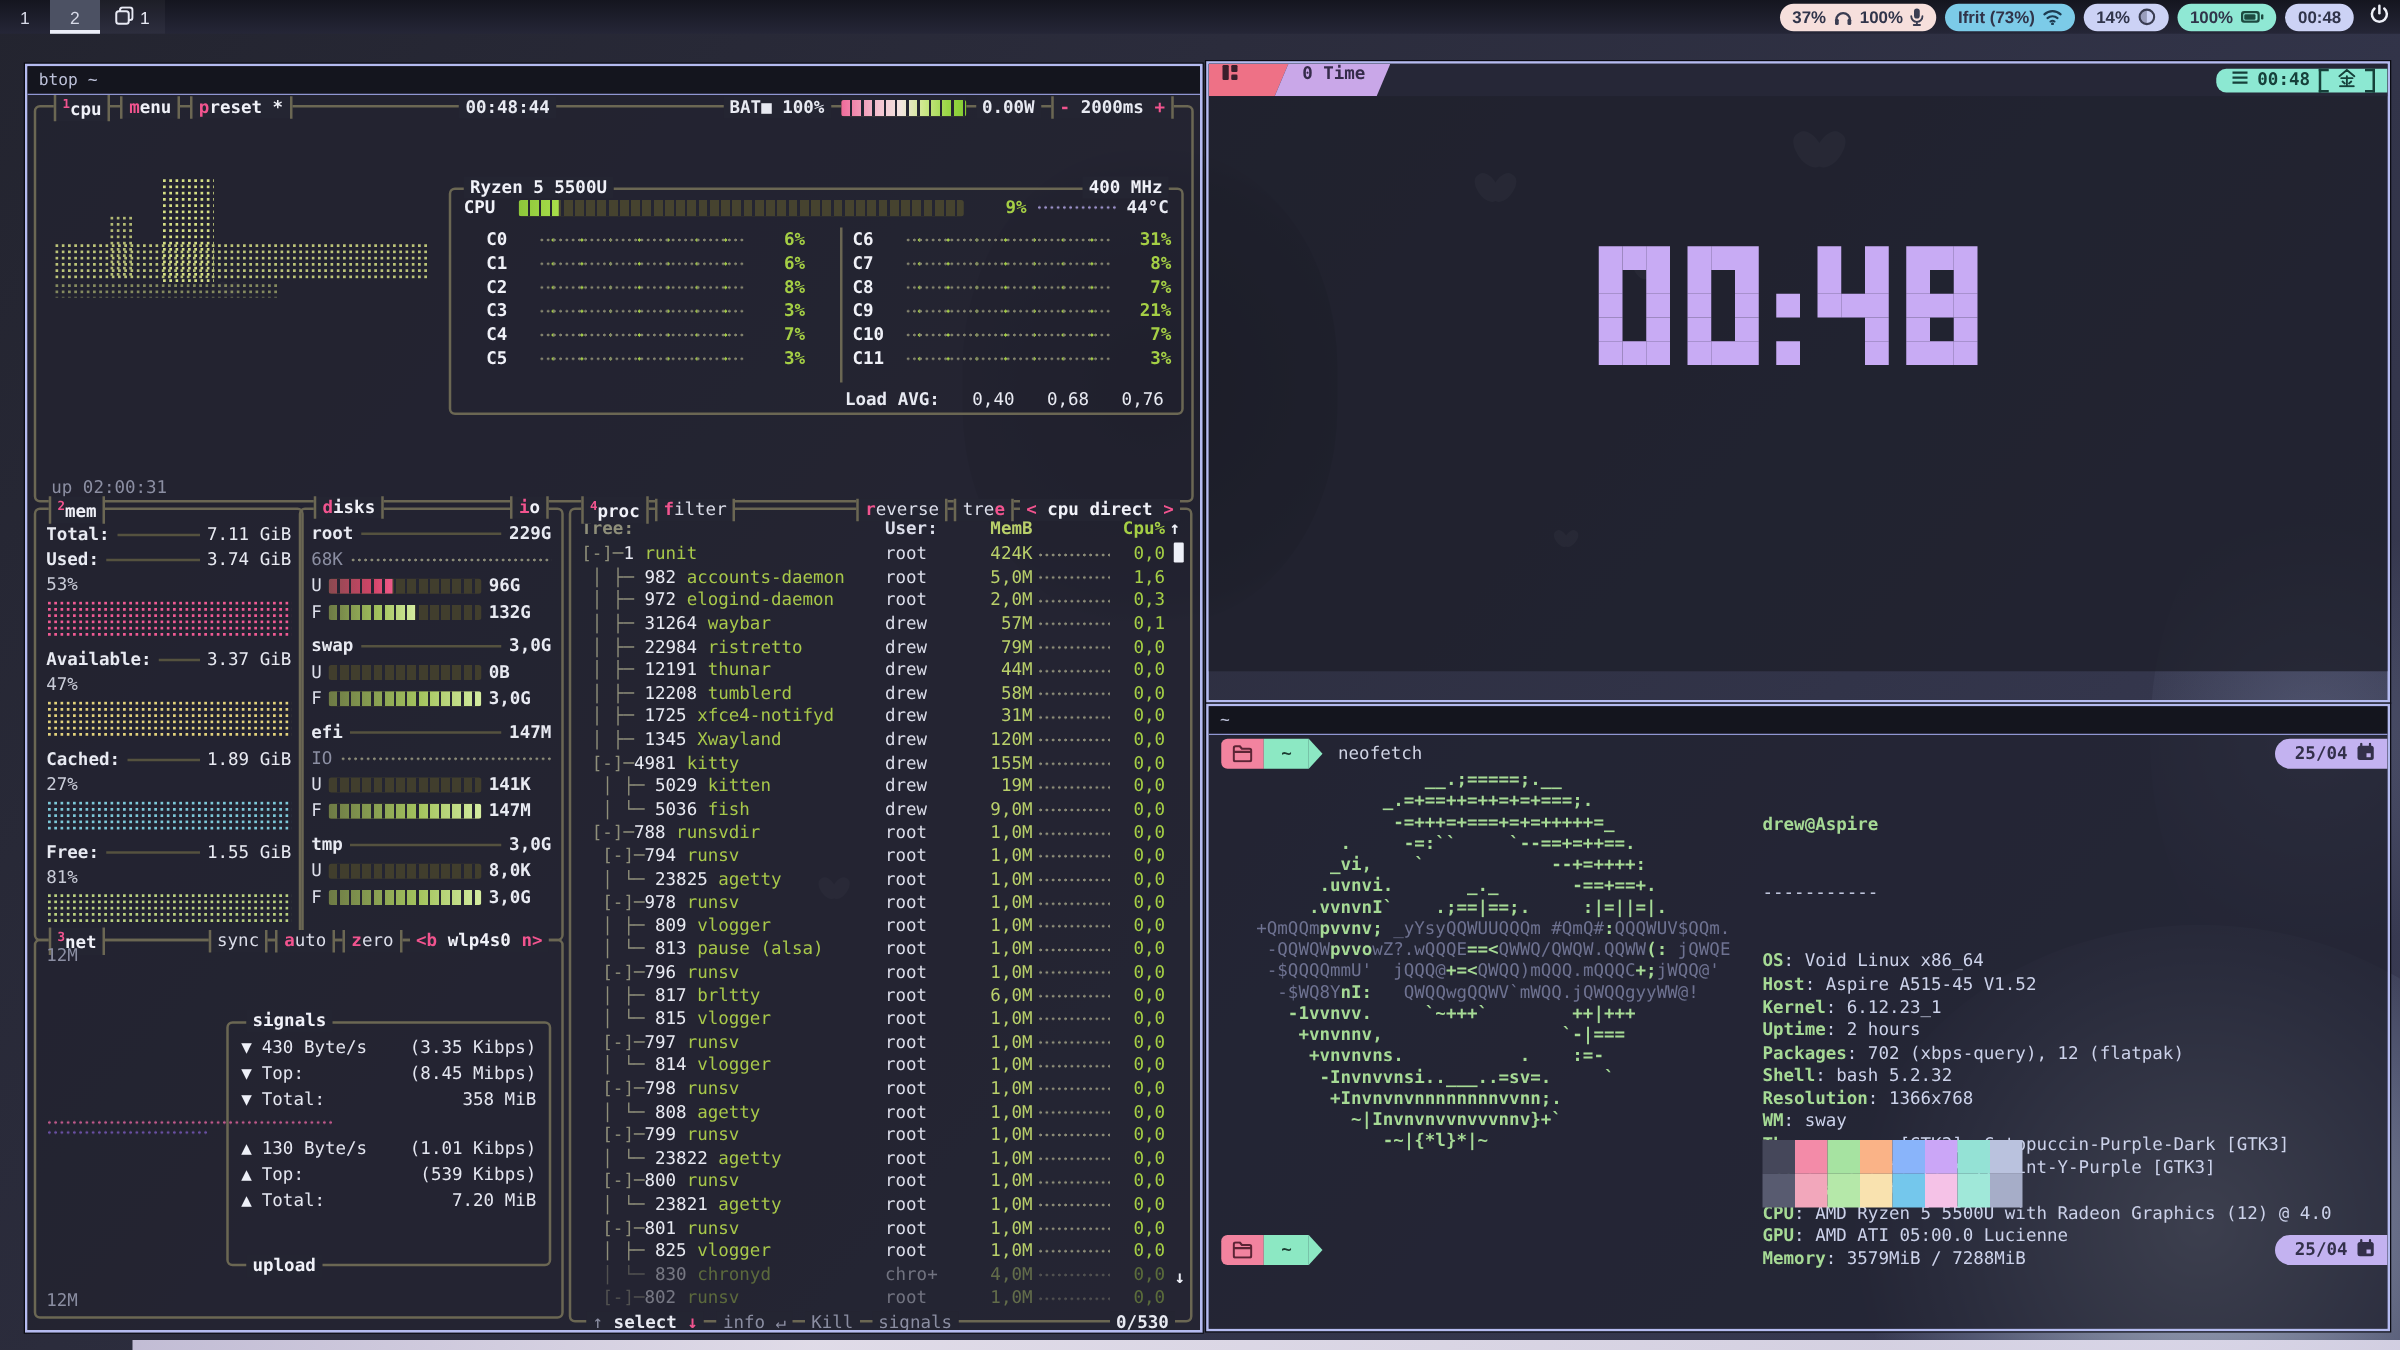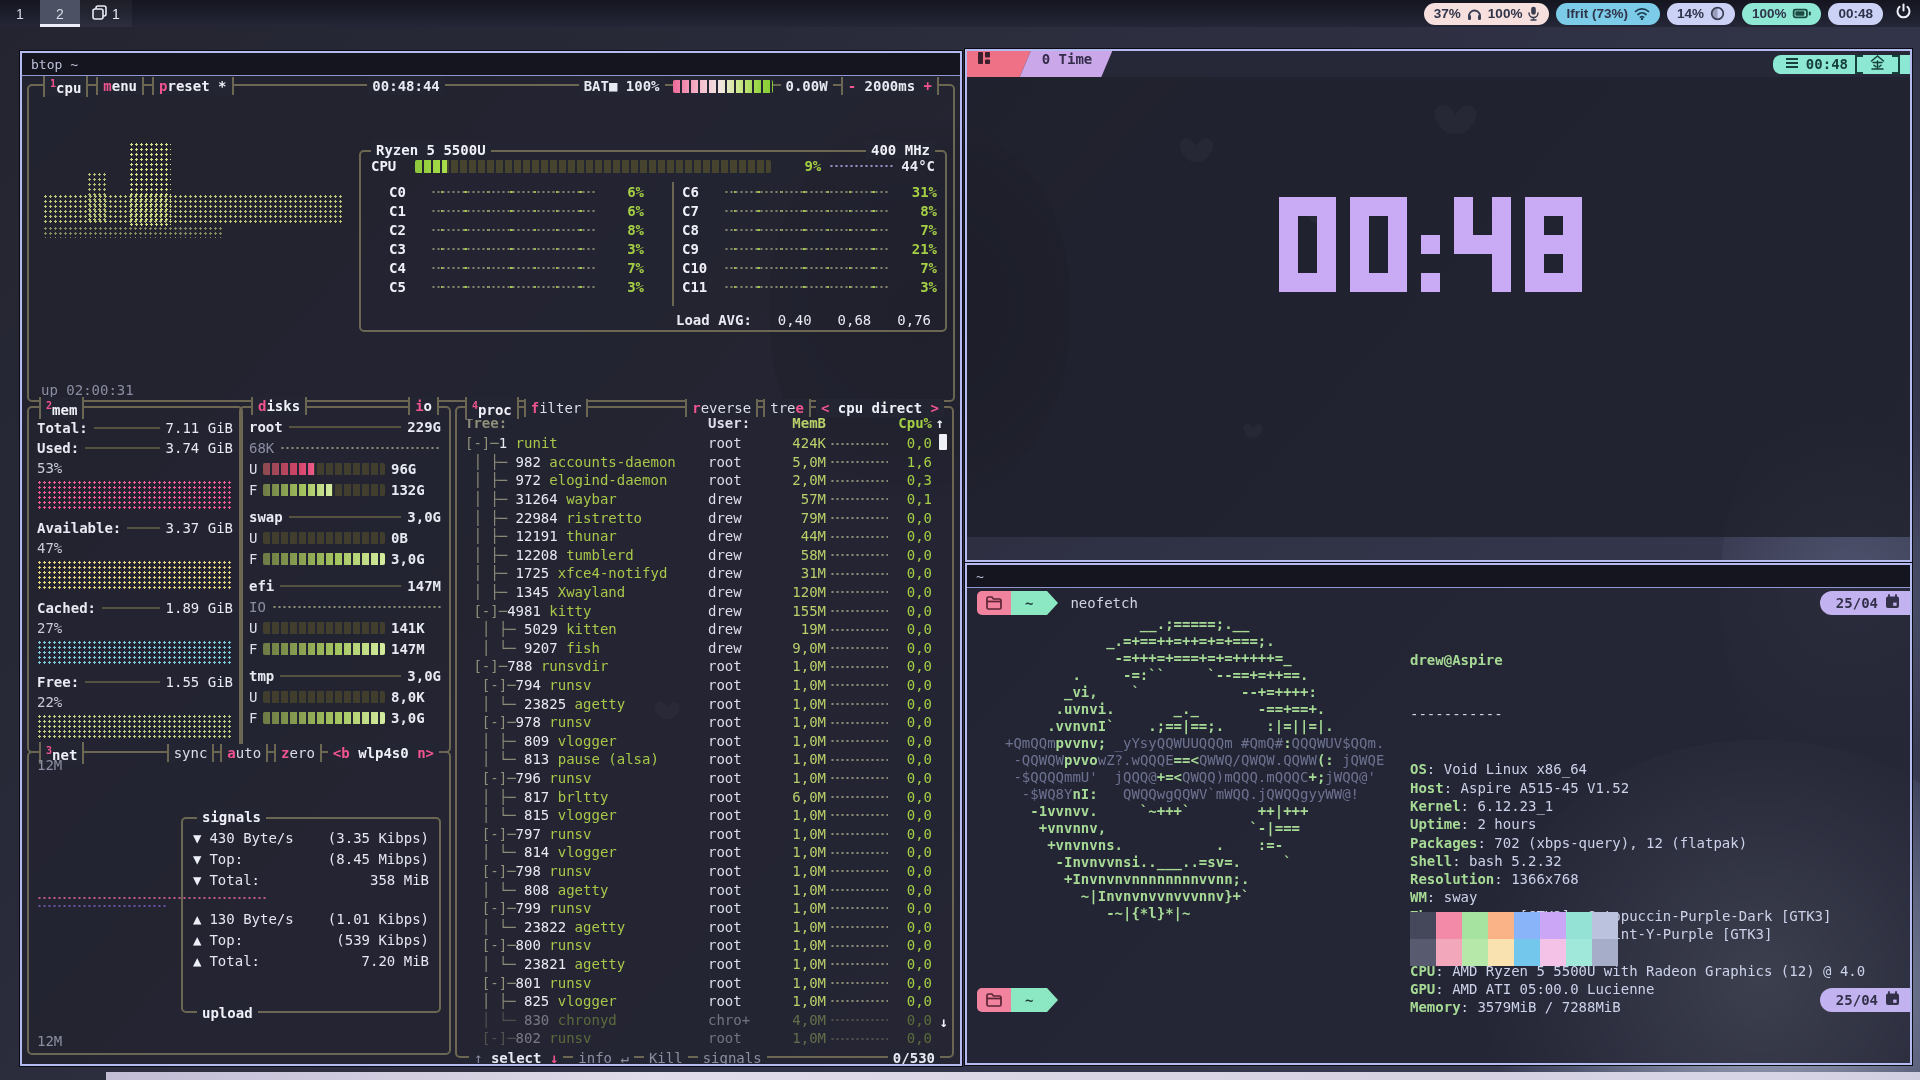--- a/index.html
+++ b/index.html
@@ -380,21 +380,21 @@
               <span class="mline"></span>
               <span style="color:#e8eaf2;">1.89 GiB</span>
             </div>
             <div class="mrow" style="color:#c9ccd8;">27%</div>
             <div class="mdots dotgrid" style="--dc:#7cc8d8;height:24px;"></div>
             <div class="mrow">
      <span class="wht">Free:</span>
               <span class="mline"></span>
               <span style="color:#e8eaf2;">1.55 GiB</span>
             </div>
-            <div class="mrow" style="color:#c9ccd8;">22%</div>
+            <div class="mrow" style="color:#c9ccd8;">81%</div>
             <div class="mdots dotgrid" style="--dc:#b9cf7f;height:24px;"></div>
           </div>
       </div>
 
       <div class="bbox" style="left:217px;top:330px;width:208px;height:343px;">
         <div class="chiprow" style="padding:0 10px;">
           <span class="chip brk"><span class="key">d</span><span class="btitle">isks</span></span>
           <span class="spacer"></span>
           <span class="chip brk"><span class="key">i</span><span class="btitle">o</span></span>
         </div>
@@ -659,21 +659,21 @@
             </div>
             <div class="prow">
     <span class="p-tree"><span>  │ ├─ </span><span class="pid">5029</span> <span class="pname">kitten</span></span>
     <span class="p-user">drew</span>
     <span class="p-mem">19M</span>
     <span class="p-dots dotted"></span>
     <span class="p-cpu">0,0</span>
     <span class="p-scroll"></span>
             </div>
             <div class="prow">
-    <span class="p-tree"><span>  │ └─ </span><span class="pid">9207</span> <span class="pname">fish</span></span>
+    <span class="p-tree"><span>  │ └─ </span><span class="pid">5036</span> <span class="pname">fish</span></span>
     <span class="p-user">drew</span>
     <span class="p-mem">9,0M</span>
     <span class="p-dots dotted"></span>
     <span class="p-cpu">0,0</span>
     <span class="p-scroll"></span>
             </div>
             <div class="prow">
     <span class="p-tree"><span> [-]─</span><span class="pid">788</span> <span class="pname">runsvdir</span></span>
     <span class="p-user">root</span>
     <span class="p-mem">1,0M</span>

